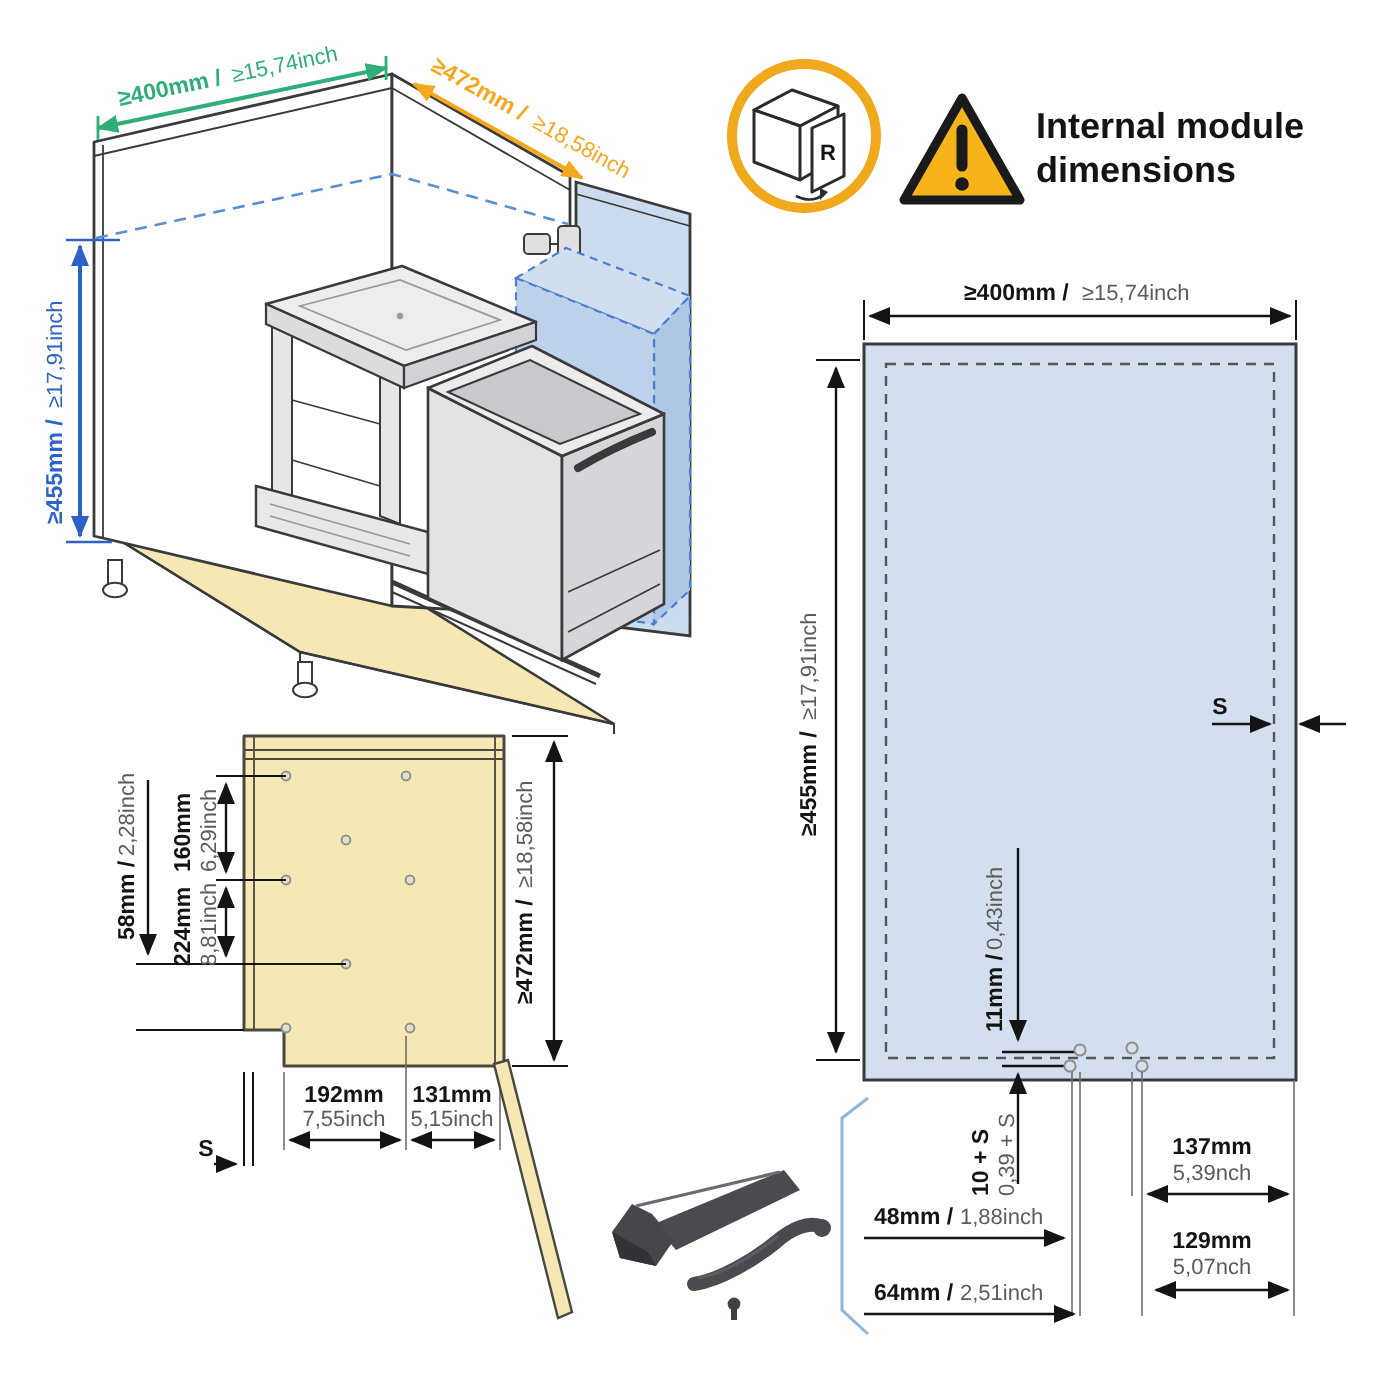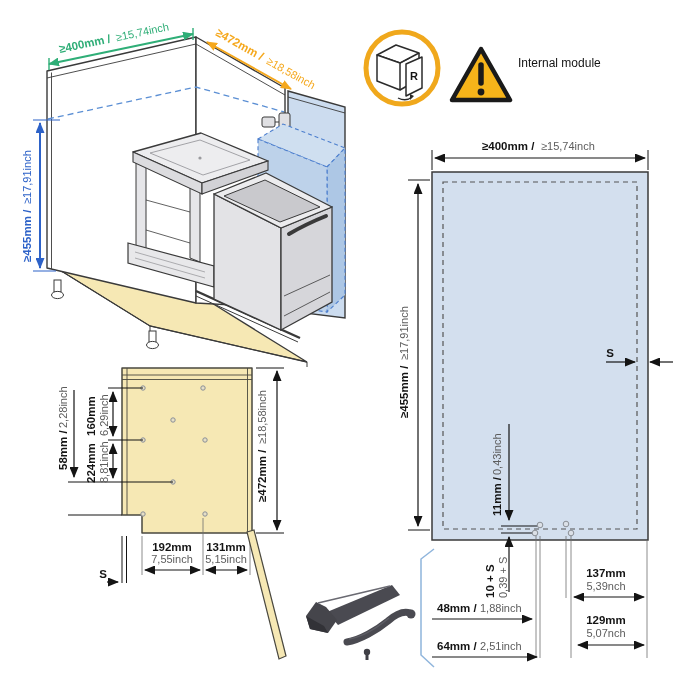--- a/index.html
+++ b/index.html
@@ -10,21 +10,21 @@
   .t-mm{font-weight:bold;font-size:11.5px;fill:#141414;}
   .t-in{font-weight:normal;font-size:11px;fill:#5c5c5c;}
   .c-green{fill:#2fae77;}
   .c-orange{fill:#f5a81d;}
   .c-blue{fill:#2d62c8;}
   .dimline{stroke:#141414;stroke-width:1.2;fill:none;}
   .tick{stroke:#141414;stroke-width:1;fill:none;}
   .thin{stroke:#6e6e6e;stroke-width:0.8;fill:none;}
   .outline{stroke:#3a3a3a;stroke-width:1.4;fill:#fff;stroke-linejoin:round;}
   #title-block{position:absolute;left:518px;top:52px;width:176px;
-               font-size:12px;font-weight:normal;color:#141414;line-height:22px;}
+               font-size:18px;font-weight:bold;color:#141414;line-height:22px;}
 </style>
 </head>
 <body>
 
 <div id="stage">
 
   <svg class="abs" style="left:0;top:0" width="380" height="372" viewBox="0 0 380 372">
     <defs>
       <marker id="mkG" markerWidth="11" markerHeight="9" refX="10" refY="4.5" orient="auto-start-reverse" markerUnits="userSpaceOnUse">
           <path d="M0,0 L11,4.5 L0,9 Z" fill="#2fae77"></path>
@@ -148,20 +148,21 @@
   </svg>
 
   <svg class="abs" style="left:446px;top:44px" width="70" height="62" viewBox="0 0 70 62">
     <path d="M35 5 L64 56 L6 56 Z" fill="#f6b41a" stroke="#1a1a1a" stroke-width="4.5" stroke-linejoin="round"></path>
     <line x1="35" y1="21" x2="35" y2="39" stroke="#1a1a1a" stroke-width="5.5" stroke-linecap="round"></line>
     <circle cx="35" cy="48" r="3.4" fill="#1a1a1a"></circle>
   </svg>
 
   <div id="title-block">
     <div>Internal module</div>
+    <div>dimensions</div>
   </div>
 
   <svg class="abs" style="left:385px;top:120px" width="315" height="580" viewBox="385 120 315 580">
     <defs>
       <marker id="mkK1" markerWidth="11" markerHeight="9" refX="10" refY="4.5" orient="auto-start-reverse" markerUnits="userSpaceOnUse">
           <path d="M0,0 L11,4.5 L0,9 Z" fill="#141414"></path>
         </marker>
     </defs>
 
     <rect x="432" y="172" width="216" height="368" fill="#d3dfee" stroke="#3a3a3a" stroke-width="1.5"></rect>

